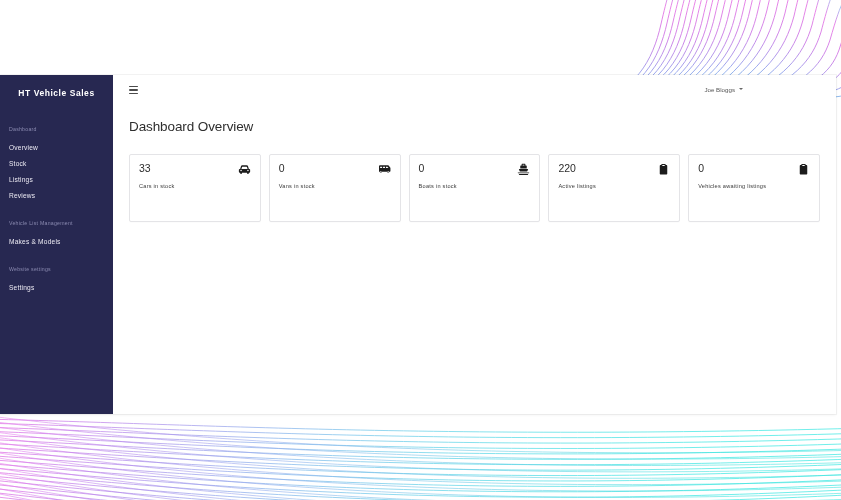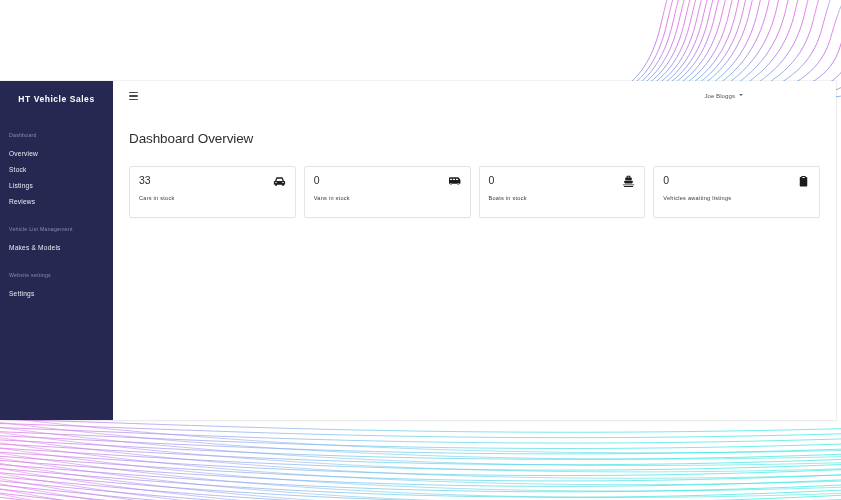--- a/index.html
+++ b/index.html
@@ -35,21 +35,21 @@
     left: 0;
     bottom: -6px;
     width: 841px;
     height: 95px;
   }
 
   
   .window {
     position: absolute;
     left: 0;
-    top: 81px;
+    top: 75px;
     width: 836px;
     height: 339px;
     background: #ffffff;
     box-shadow: 0 0 0 1px rgba(0,0,0,0.045), 0 1px 3px rgba(0,0,0,0.06);
   }
 
   
   .sidebar {
     position: absolute;
     left: 0;
@@ -135,36 +135,36 @@
   }
   .caret {
     width: 0; height: 0;
     border-left: 2.4px solid transparent;
     border-right: 2.4px solid transparent;
     border-top: 2.8px solid #666;
   }
 
   .page-title {
     padding: 0 16px;
-    margin-top: 22px;
+    margin-top: 16px;
     font-size: 13.5px;
     color: #2e2e2e;
     font-weight: normal;
     letter-spacing: -0.1px;
   }
 
   
   .cards {
     display: flex;
     gap: 8px;
     padding: 20px 16px 0 16px;
   }
   .card {
     flex: 1 1 0;
-    height: 52px;
+    height: 68px;
     background: #ffffff;
     border: 1px solid #e4e4e7;
     border-radius: 2px;
     padding: 8px 9px 0 9px;
     position: relative;
     box-shadow: 0 1px 1px rgba(0,0,0,0.015);
   }
   .card-value {
     font-size: 10.5px;
     color: #2c2c2c;
@@ -366,20 +366,29 @@
         <div class="card">
           <div class="card-value">0</div>
           <div class="card-label">Boats in stock</div>
           <div class="card-icon">
             <svg width="15" height="15" viewBox="0 0 24 24" fill="currentColor">
               <path d="M9 3.6c0-.4.3-.7.7-.7h4.6c.4 0 .7.3.7.7v1.8h1.3c.5 0 .9.4.9.9v3.9H6.8V6.3c0-.5.4-.9.9-.9H9V3.6zm1.6.6v1.2h2.8V4.2h-2.8zM4.6 11.2h14.8l-1.1 3.2a1 1 0 0 1-.9.7H6.6a1 1 0 0 1-.9-.7l-1.1-3.2zM3.4 16.6h17.2c.4 0 .7.3.7.7s-.3.7-.7.7H3.4a.7.7 0 0 1 0-1.4zm1.8 2.6h13.6c.4 0 .7.3.7.7s-.3.7-.7.7H5.2a.7.7 0 0 1 0-1.4z"></path>
             </svg>
           </div>
         </div>
 
+        <div class="card">
+          <div class="card-value">220</div>
+          <div class="card-label">Active listings</div>
+          <div class="card-icon">
+            <svg width="15" height="15" viewBox="0 0 24 24" fill="currentColor">
+              <path d="M9.4 3h5.2c.5 0 .9.4.9.9v.7h.9c.9 0 1.6.7 1.6 1.6v12.2c0 .9-.7 1.6-1.6 1.6H7.6c-.9 0-1.6-.7-1.6-1.6V6.2c0-.9.7-1.6 1.6-1.6h.9v-.7c0-.5.4-.9.9-.9zm.7 1.7v1.6h3.8V4.7h-3.8z"></path>
+            </svg>
+          </div>
+        </div>
 
         <div class="card">
           <div class="card-value">0</div>
           <div class="card-label">Vehicles awaiting listings</div>
           <div class="card-icon">
             <svg width="15" height="15" viewBox="0 0 24 24" fill="currentColor">
               <path d="M9.4 3h5.2c.5 0 .9.4.9.9v.7h.9c.9 0 1.6.7 1.6 1.6v12.2c0 .9-.7 1.6-1.6 1.6H7.6c-.9 0-1.6-.7-1.6-1.6V6.2c0-.9.7-1.6 1.6-1.6h.9v-.7c0-.5.4-.9.9-.9zm.7 1.7v1.6h3.8V4.7h-3.8z"></path>
             </svg>
           </div>
         </div>

